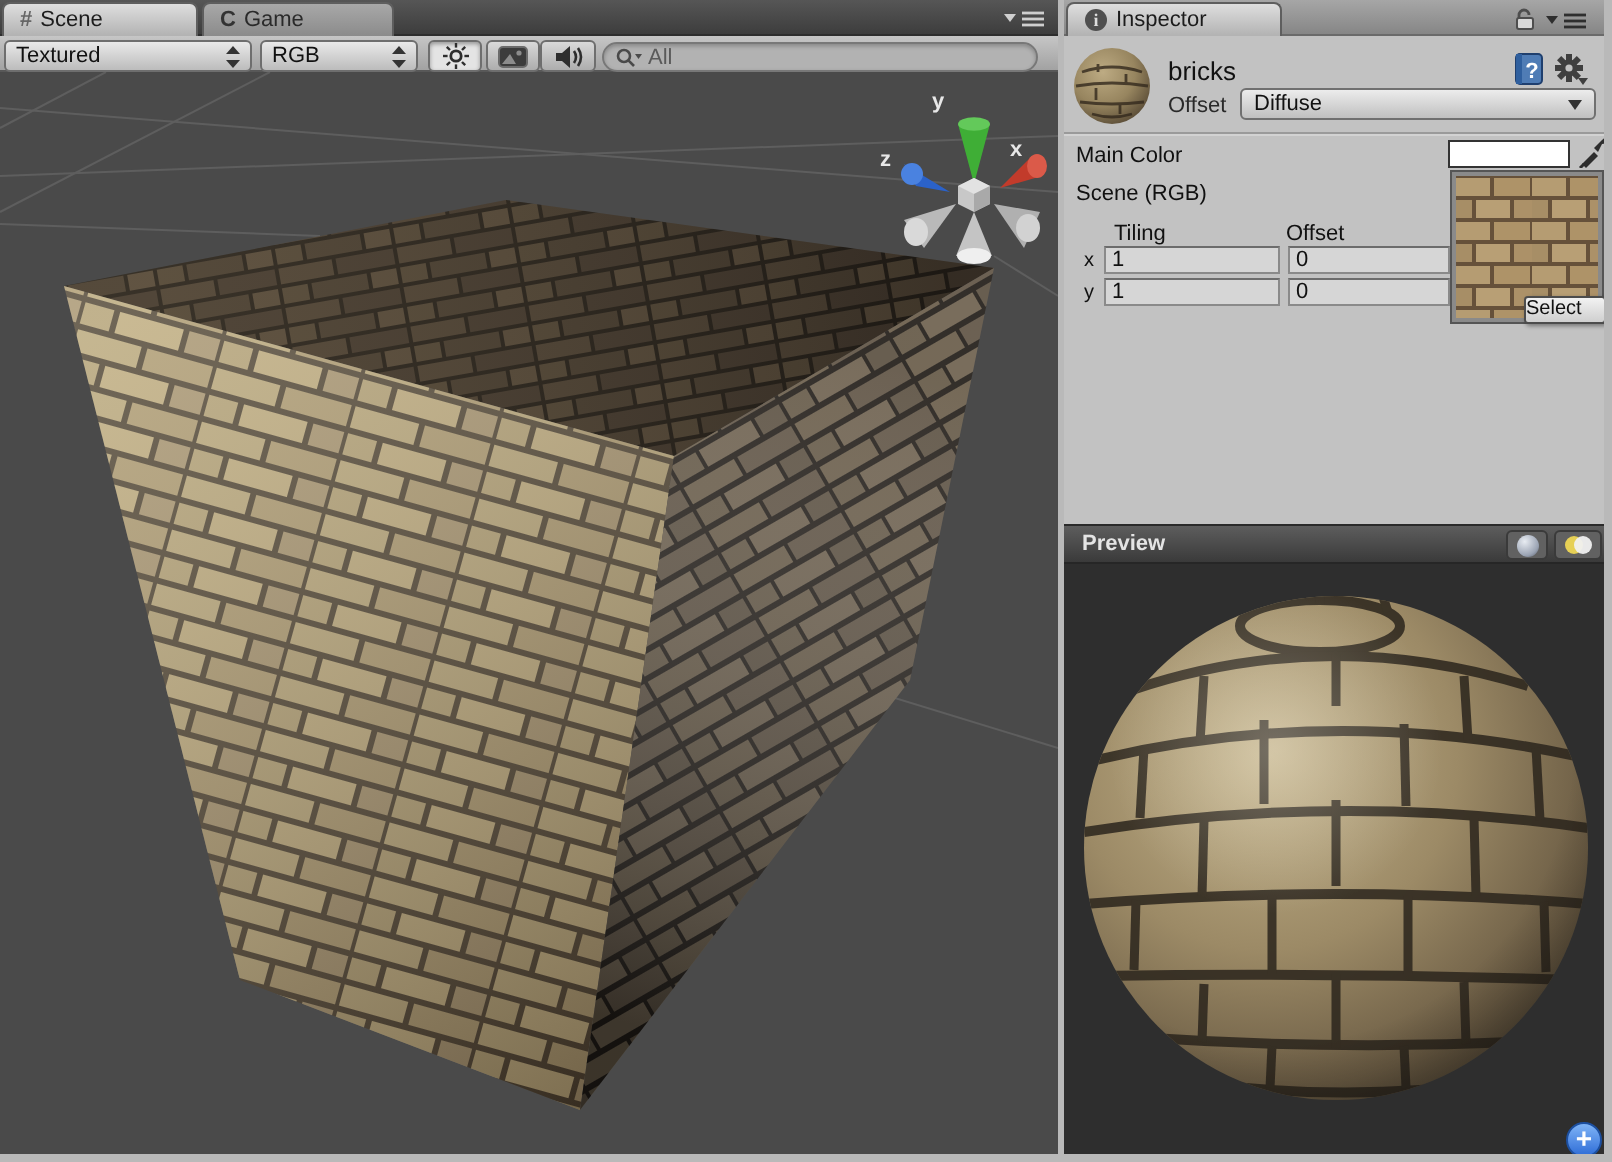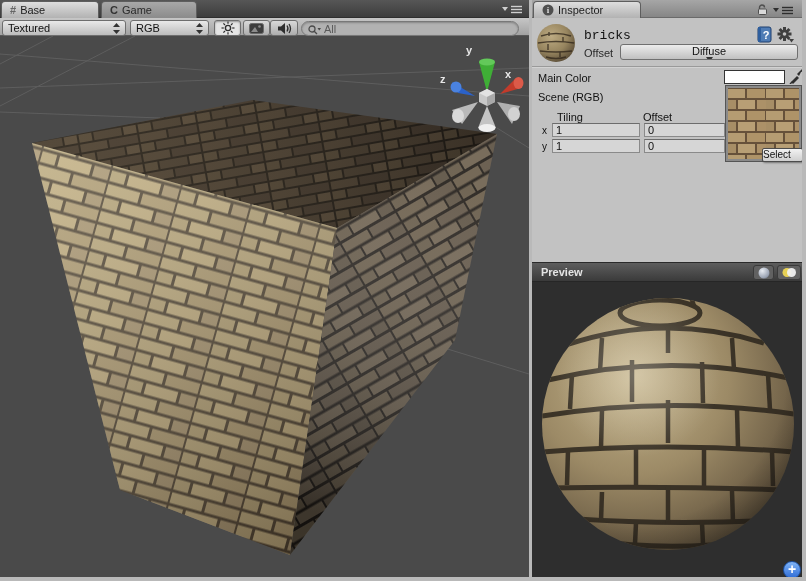--- a/index.html
+++ b/index.html
@@ -17,29 +17,29 @@
   .tab-inactive { background:linear-gradient(#a8a8a8,#8b8b8b); color:#2a2a2a; }
 
   
   #scene-toolbar { background:linear-gradient(#c6c6c6,#a2a2a2); border-bottom:1px solid #585858; }
   .dd { position:absolute; top:2px; height:16px; background:linear-gradient(#e9e9e9,#bcbcbc); border:1px solid #6e6e6e;
         border-radius:3px; display:flex; align-items:center; justify-content:space-between; padding:0 5px; font-size:11px; color:#111;gap:8px; }
   .tbtn { position:absolute; top:2px; height:16px; background:linear-gradient(#d9d9d9,#adadad); border:1px solid #6e6e6e;
           border-radius:3px; display:flex; align-items:center; justify-content:center; }
   .tbtn.pressed { background:#e4e4e4; box-shadow:inset 0 1px 2px rgba(0,0,0,.35); }
   #search-pill { position:absolute; top:3px; height:15px; background:#b2b2b2; border:1px solid #787878; border-radius:8px;
-                 box-shadow:inset 0 1px 2px rgba(0,0,0,.25); display:flex; align-items:flex-end; padding:0 6px; gap:3px; }
+                 box-shadow:inset 0 1px 2px rgba(0,0,0,.25); display:flex; align-items:center; padding:0 6px; gap:3px; }
   #search-pill input { border:none; background:transparent; outline:none; font-size:11px; color:#333; width:170px; }
   #search-pill input::placeholder { color:#5a5a5a; }
 
   
   #inspector-body { background:#c2c2c2; }
   .field { position:absolute; height:14px; font-size:11px; color:#111; background:#d6d6d6; border:1px solid #8a8a8a; border-top-color:#6c6c6c; padding:0 3px; outline:none; }
   .ddl  { position:absolute; height:16px; background:linear-gradient(#ececec,#c0c0c0); border:1px solid #707070; border-radius:3px;
-          display:flex; align-items:center; justify-content:space-between; padding:0 6px; font-size:11px; color:#111;flex-direction:column; }
+          display:flex; align-items:center; justify-content:space-between; padding:0 6px; font-size:11px; color:#111; }
   #select-btn { position:absolute; font-size:10px; color:#111; line-height:12px;
                 background:linear-gradient(#f2f2f2,#cfcfcf); border:1px solid #4c4c4c; border-radius:2px; box-shadow:1px 1px 2px rgba(0,0,0,.4); }
 
   
   #preview-header { background:linear-gradient(#5d5d5d,#3a3a3a); border-top:1px solid #2a2a2a; border-bottom:1px solid #262626;
                     display:flex; align-items:center; }
   #preview-title { color:#e4e4e4; font-size:11px; font-weight:bold; padding-left:9px; }
   .ph-btn { position:absolute; top:2px; height:15px; border-radius:3px; background:#616161; border:1px solid #3a3a3a;
             display:flex; align-items:center; justify-content:center; }
   #preview-body { background:#2e2e2e; }
@@ -48,21 +48,21 @@
   svg { display:block; }
 </style>
 </head>
 <body>
 
 <div id="window">
 
   <div class="abs strip-dark" style="left:0;top:0;width:529px;height:18px;">
     <div class="tab tab-active" style="left:1px;width:98px;">
       <span style="color:#666;font-weight:bold;font-size:11px;">#</span>
-      <span>Base</span>
+      <span>Scene</span>
     </div>
     <div class="tab tab-inactive" style="left:101px;width:96px;">
       <span style="color:#333;font-weight:bold;font-size:11px;">C</span>
       <span>Game</span>
     </div>
     <div class="abs" style="left:501px;top:4px;width:22px;height:11px;">
       <svg width="22" height="11">
           <polygon points="1,3 7,3 4,7" fill="#cfcfcf"></polygon>
           <g stroke="#cfcfcf" stroke-width="1.4">
             <line x1="10" y1="2.5" x2="21" y2="2.5"></line>
@@ -275,21 +275,21 @@
             <path d="M2,20 Q20,17 38,20"></path>
             <path d="M4,28 Q20,30 36,28"></path>
             <path d="M10,34 Q20,37 30,34"></path>
           <line x1="13" y1="9" x2="13" y2="13"></line>
             <line x1="27" y1="14" x2="27" y2="19"></line>
             <line x1="12" y1="21" x2="12" y2="27"></line>
             <line x1="24" y1="29" x2="24" y2="34"></line>
         </g>
       </svg>
     </div>
-    <div class="abs" style="left:52px;top:10px;font-size:13px;color:#111;font-family:Liberation Mono, monospace;">bricks</div>
+    <div class="abs" style="left:52px;top:10px;font-size:13px;color:#111;">bricks</div>
     <div class="abs lbl" style="left:52px;top:29px;color:#2a2a2a;">Offset</div>
     <div class="ddl" style="left:88px;top:26px;width:178px;">
       <span>Diffuse</span>
       <svg width="7" height="5">
           <polygon points="0,0 7,0 3.5,5" fill="#333"></polygon>
         </svg>
     </div>
     <div class="abs" style="left:225px;top:8px;width:15px;height:17px;">
       <svg width="15" height="17">
           <rect x="1" y="1" width="13" height="15" rx="2" fill="#4f7cb5" stroke="#1f3f6e"></rect>

